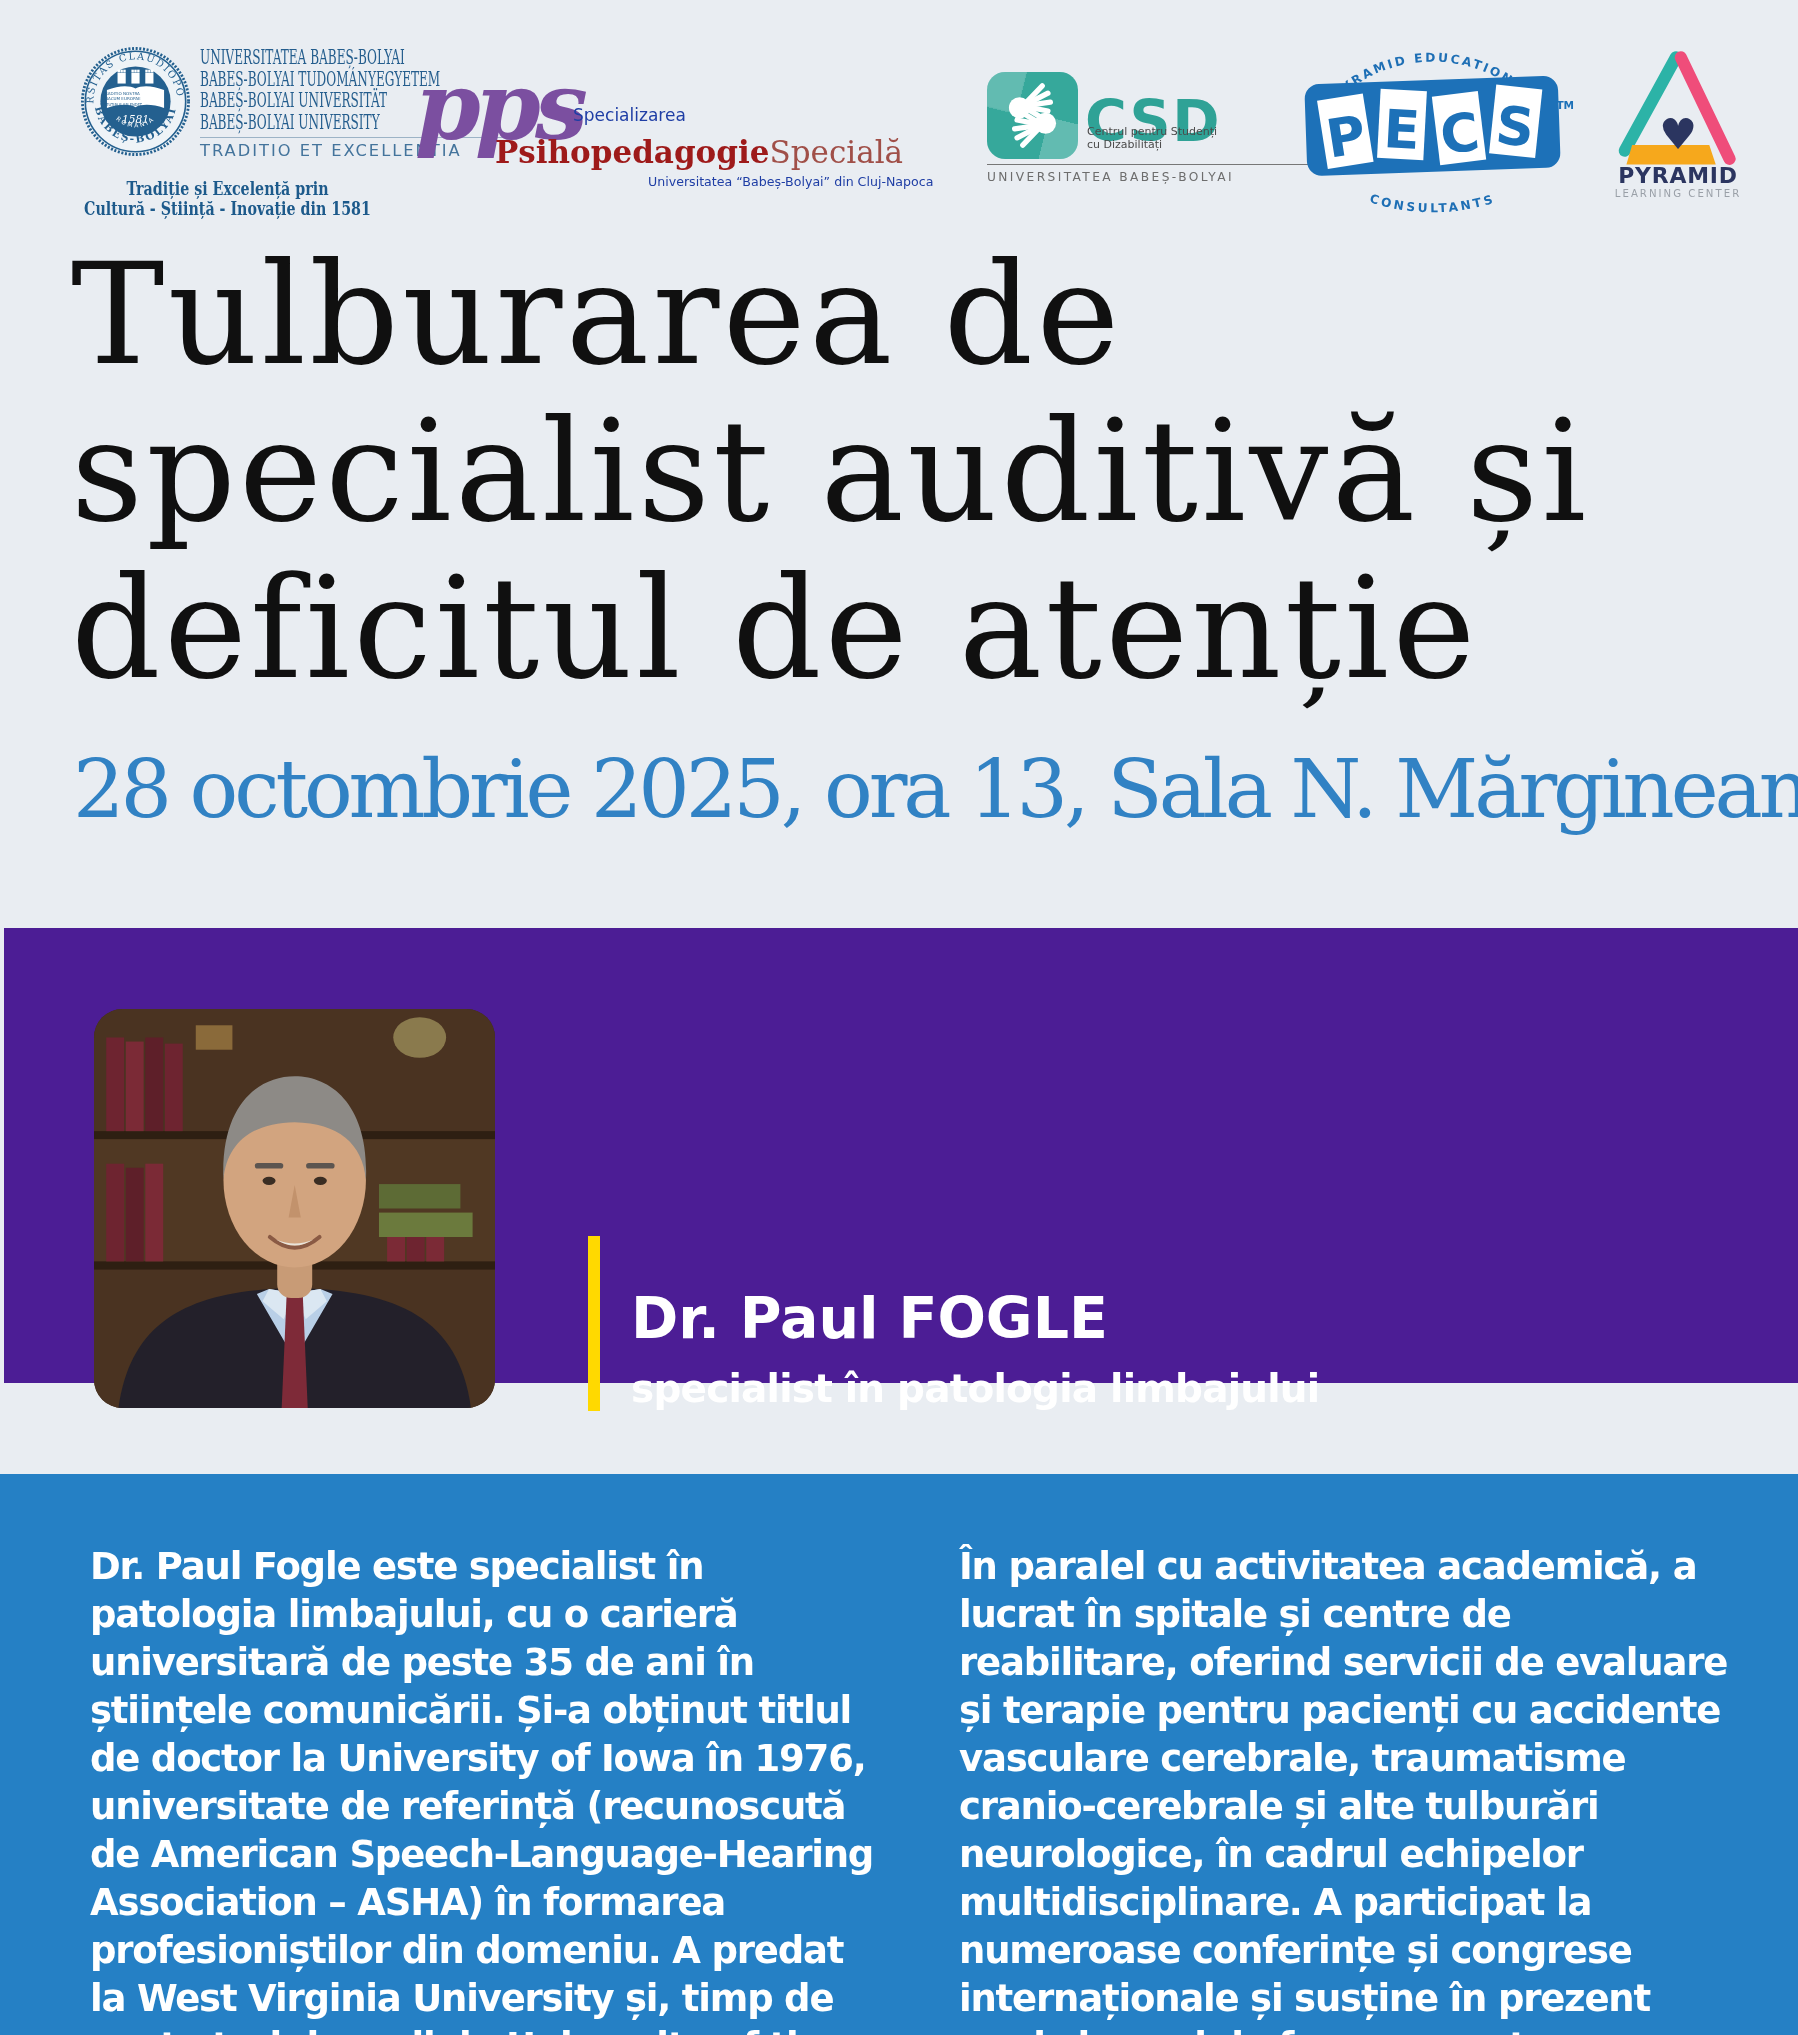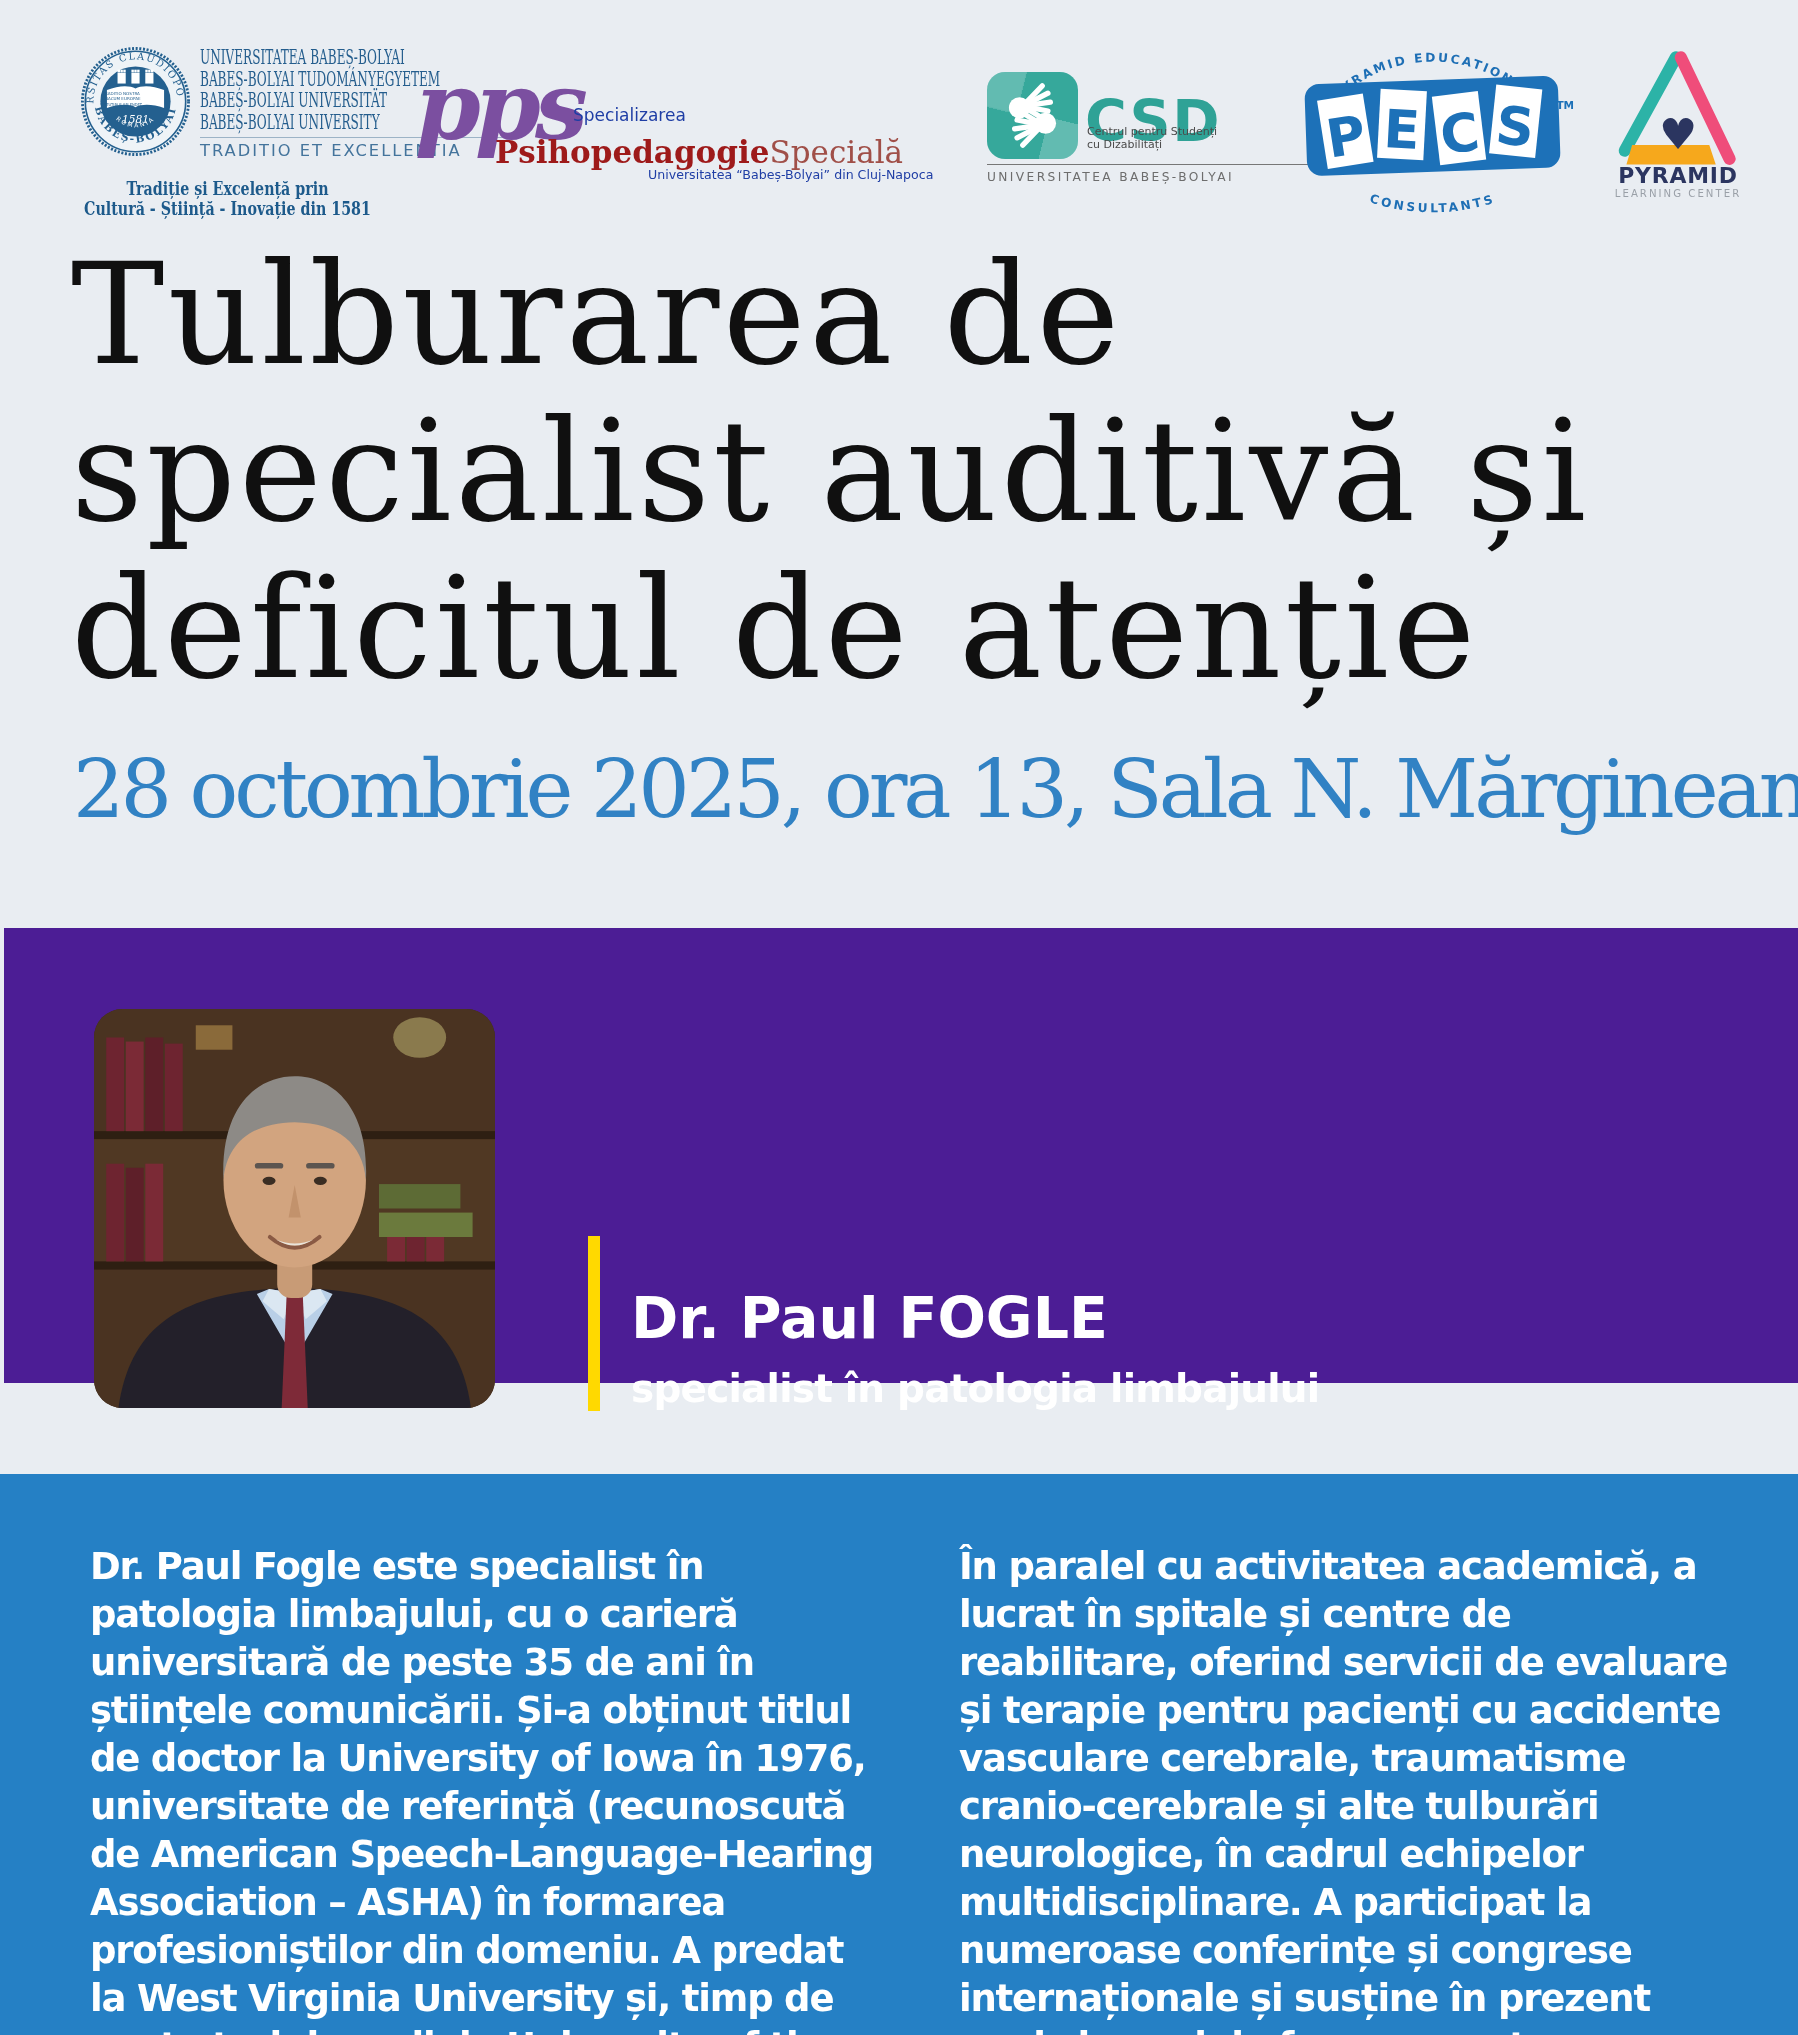--- a/index.html
+++ b/index.html
@@ -15,21 +15,21 @@
   .ubb-motto{left:200px;top:141px;font-size:16.3px;letter-spacing:2px;color:#44749c;white-space:nowrap;}
   .ubb-tagline{left:24.4px;top:178px;width:407px;text-align:center;transform:scaleX(.75);transform-origin:50% 0;
                font-family:"DejaVu Serif","Liberation Serif",serif;font-weight:bold;color:#1d5a8b;
                font-size:19px;line-height:20.4px;white-space:nowrap;}
   .pps-monogram{left:415px;top:53px;font-family:"DejaVu Serif","Liberation Serif",serif;
                 font-style:italic;font-weight:bold;font-size:94px;line-height:106px;letter-spacing:-5.7px;color:#7b4fa0;text-align:center;}
   .pps-kicker{left:573px;top:105px;font-size:17px;color:#1f3ea5;}
   .pps-name{left:495px;top:122px;font-family:"DejaVu Serif","Liberation Serif",serif;font-size:31px;white-space:nowrap;margin-top:12px;}
   .pps-name .b{font-weight:bold;color:#9e1a1a;}
   .pps-name .l{color:#a04f48;}
-  .pps-univ{left:648px;top:167px;font-size:12.6px;color:#1f3ea5;white-space:nowrap;}
+  .pps-univ{left:648px;top:174px;font-size:12.6px;color:#1f3ea5;white-space:nowrap;}
   .csd-tile{left:987px;top:72px;width:91px;height:87px;border-radius:18px;background:#36a89b;overflow:hidden;}
   .csd-abbr{left:1085px;top:66px;font-size:57px;font-weight:bold;letter-spacing:1.6px;color:#2fa296;margin-top:22px;}
   .csd-name{left:1087px;top:125px;font-size:11px;line-height:13px;color:#4a4a4a;}
   .csd-divider{left:987px;top:164px;width:321px;height:1.2px;background:#777;}
   .csd-univ{left:987px;top:170px;font-size:12.2px;letter-spacing:2.4px;color:#6d6d6d;white-space:nowrap;}
 
   
   .title{left:67px;top:232px;font-family:"DejaVu Serif","Liberation Serif",serif;font-weight:normal;
          font-size:140px;line-height:157px;letter-spacing:3.3px;color:#101010;margin:4px;}
   .event-date{left:73px;top:742px;font-family:"DejaVu Serif","Liberation Serif",serif;

